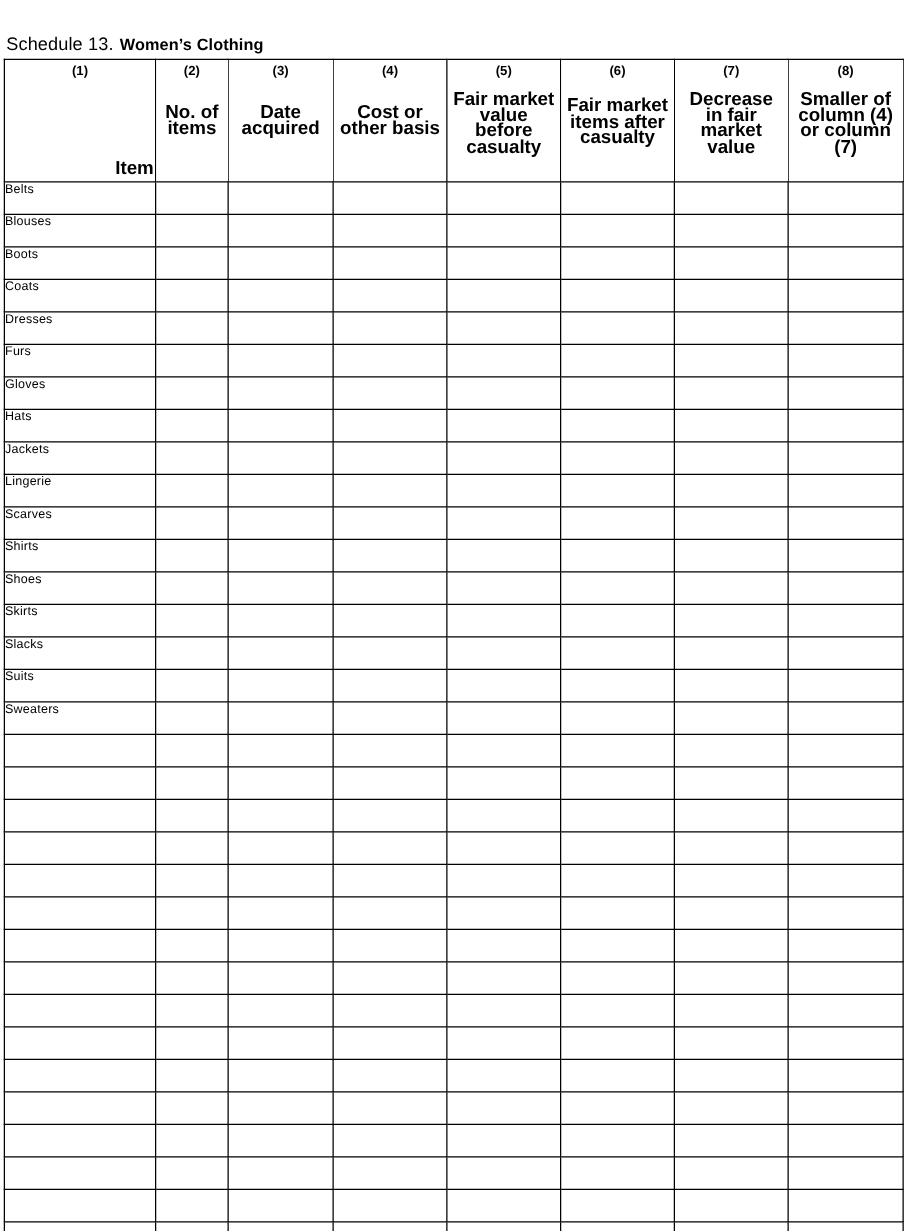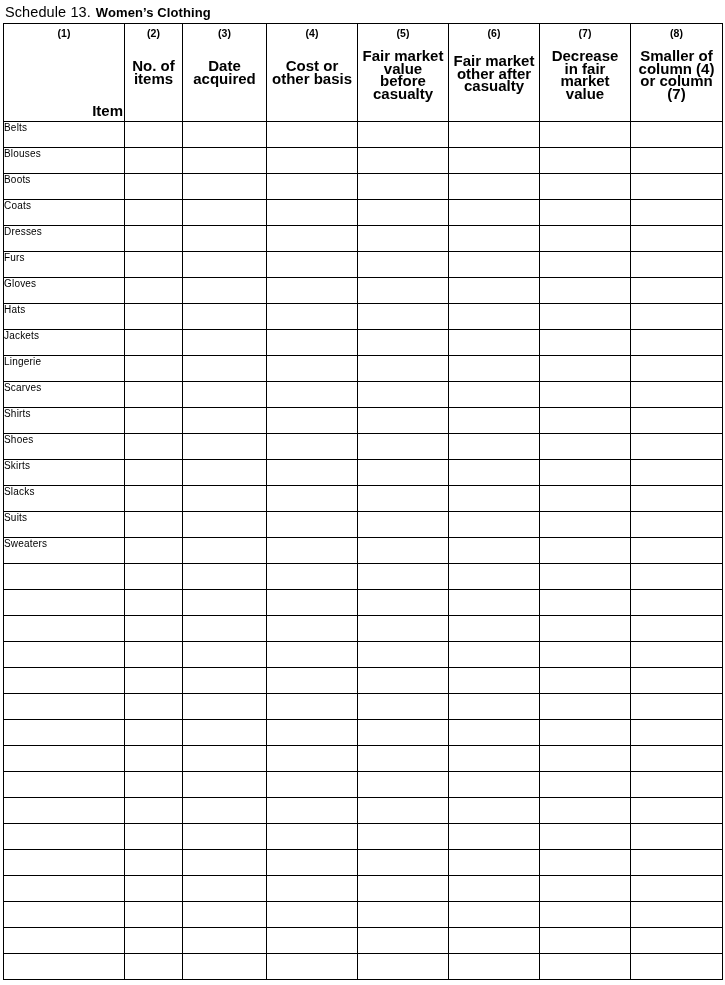--- a/index.html
+++ b/index.html
@@ -13,20 +13,21 @@
     font-family: "Liberation Sans", sans-serif;
     color: #000000;
     -webkit-font-smoothing: none;
   }
   .page {
     position: relative;
     width: 725px;
     height: 702px;
     box-sizing: border-box;
     padding: 4px 3px 0 3px;
+    margin-top: 24px;
   }
   
   .title-row {
     display: flex;
     align-items: baseline;
     padding: 0 0 3px 2px;
   }
   .title-schedule {
     font-size: 14.5px;
     font-weight: normal;
@@ -154,21 +155,21 @@
               <div>Fair market</div>
               <div>value</div>
               <div>before</div>
               <div>casualty</div>
             </div>
           </th>
           <th class="hdr three-line">
             <div class="num">(6)</div>
             <div class="lbl">
               <div>Fair market</div>
-              <div>other after</div>
+              <div>items after</div>
               <div>casualty</div>
             </div>
           </th>
           <th class="hdr four-line">
             <div class="num">(7)</div>
             <div class="lbl">
               <div>Decrease</div>
               <div>in fair</div>
               <div>market</div>
               <div>value</div>

